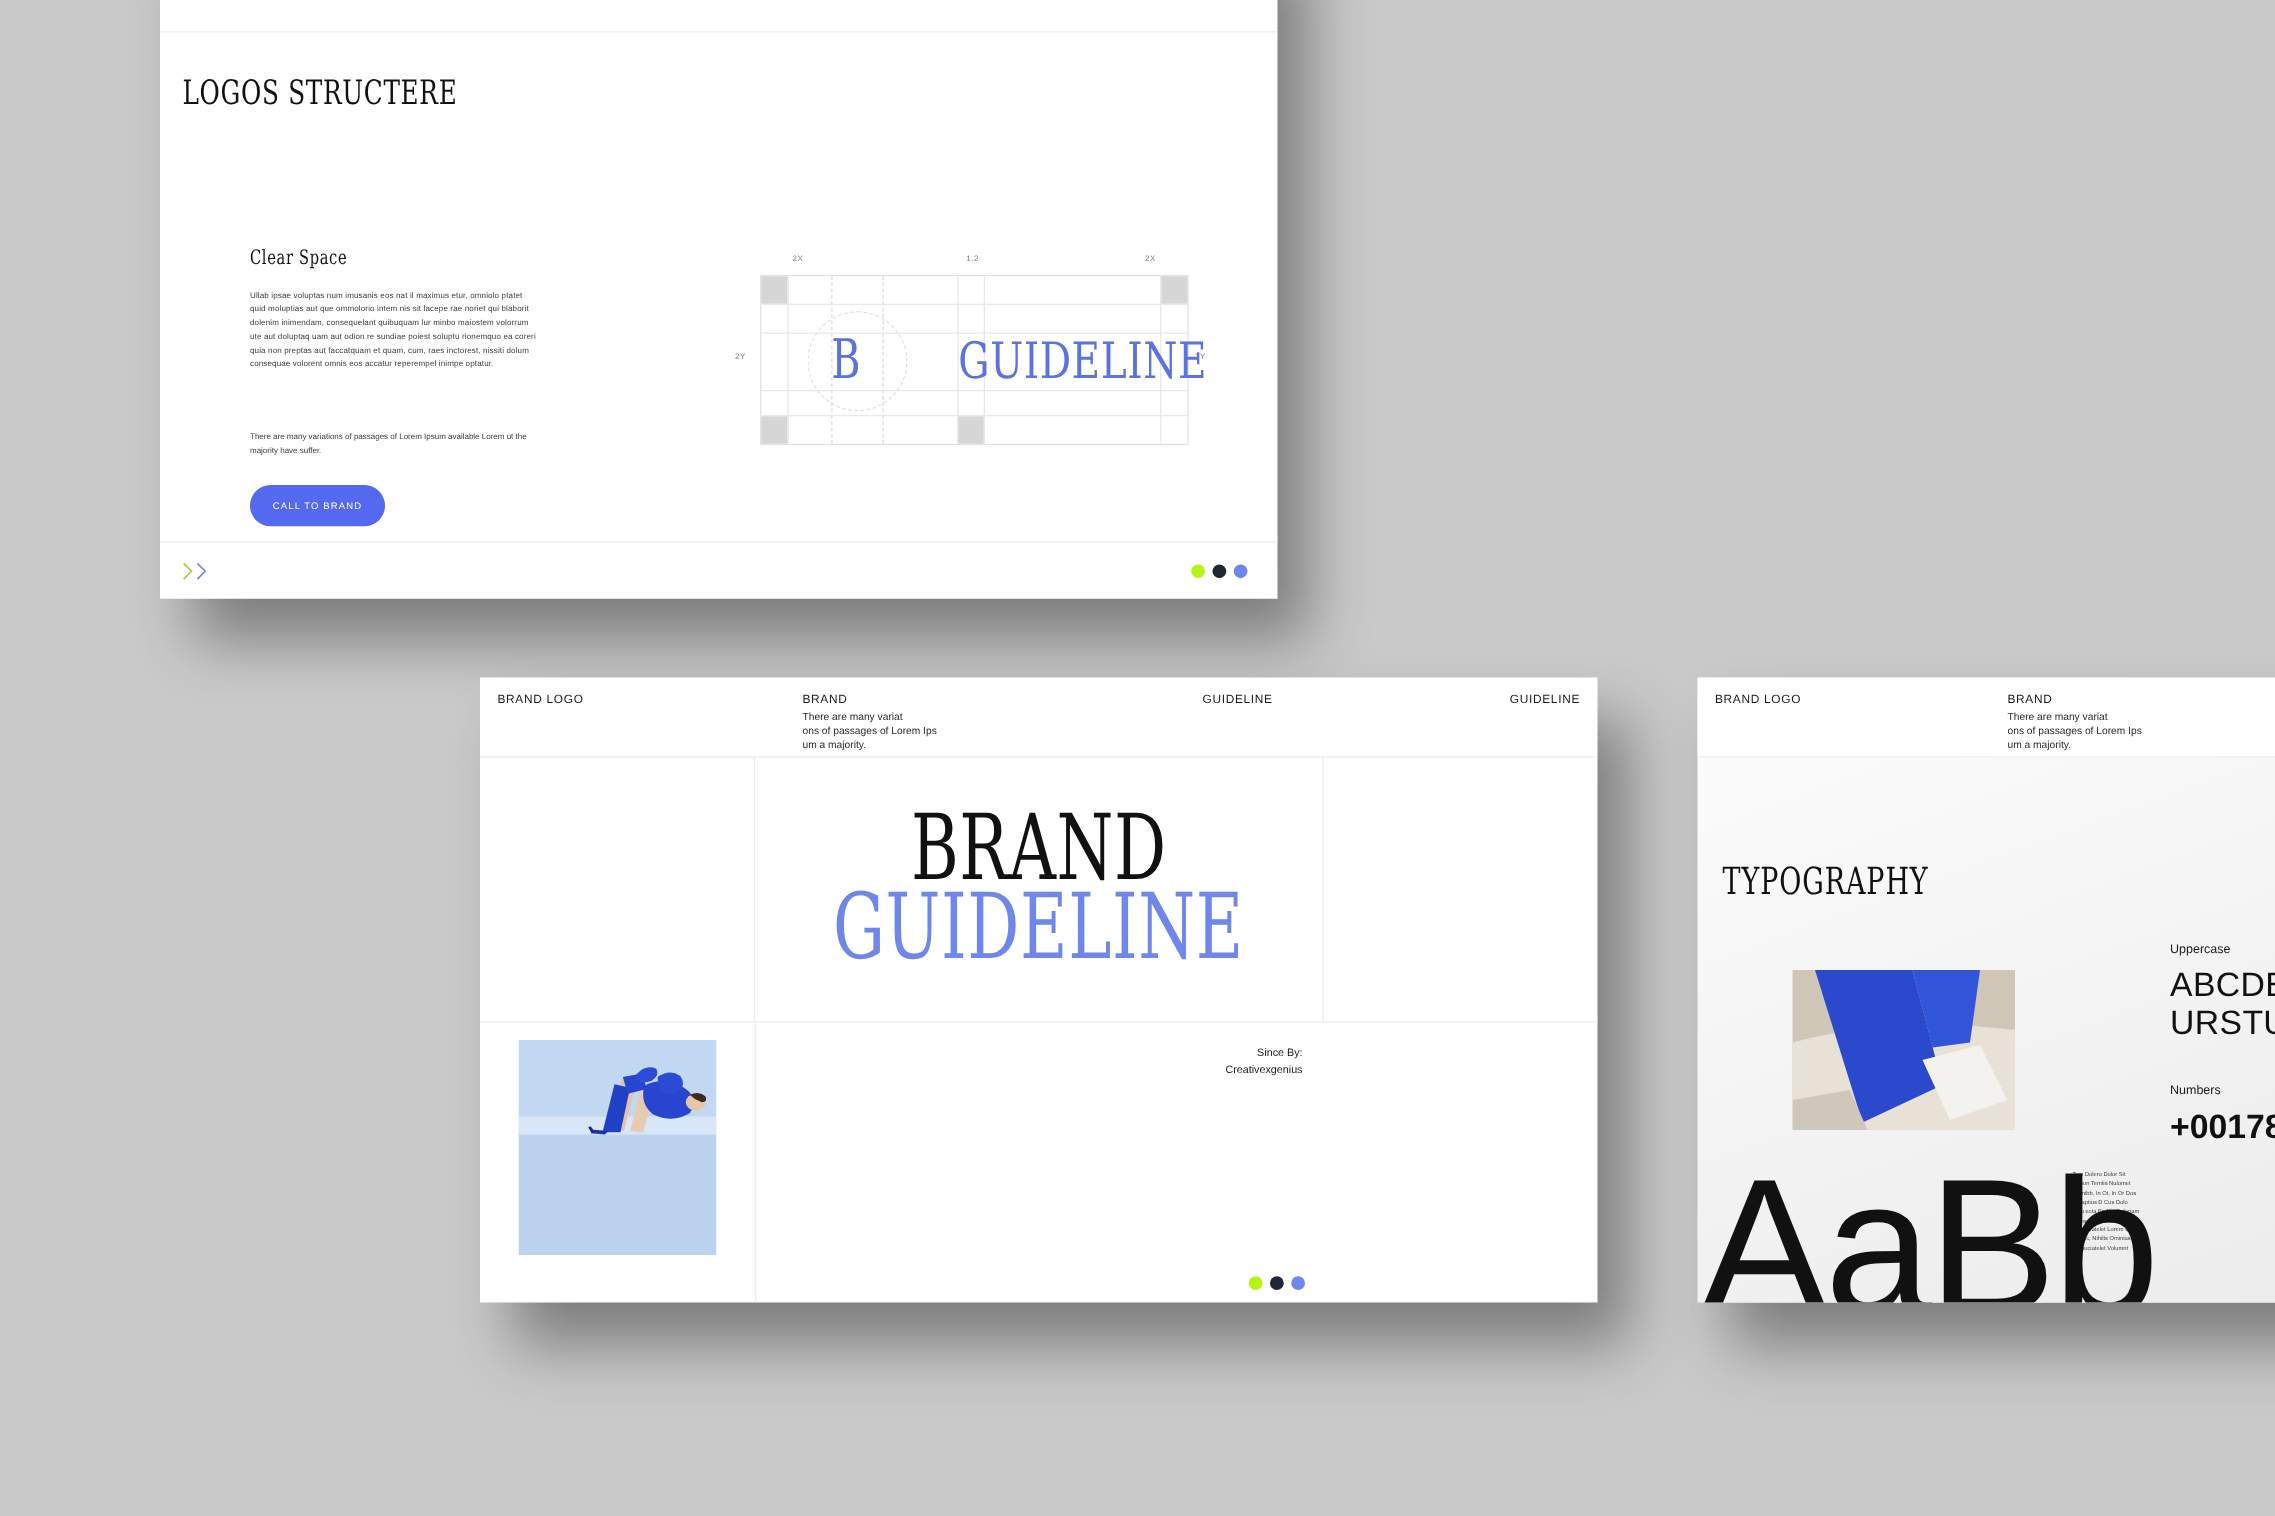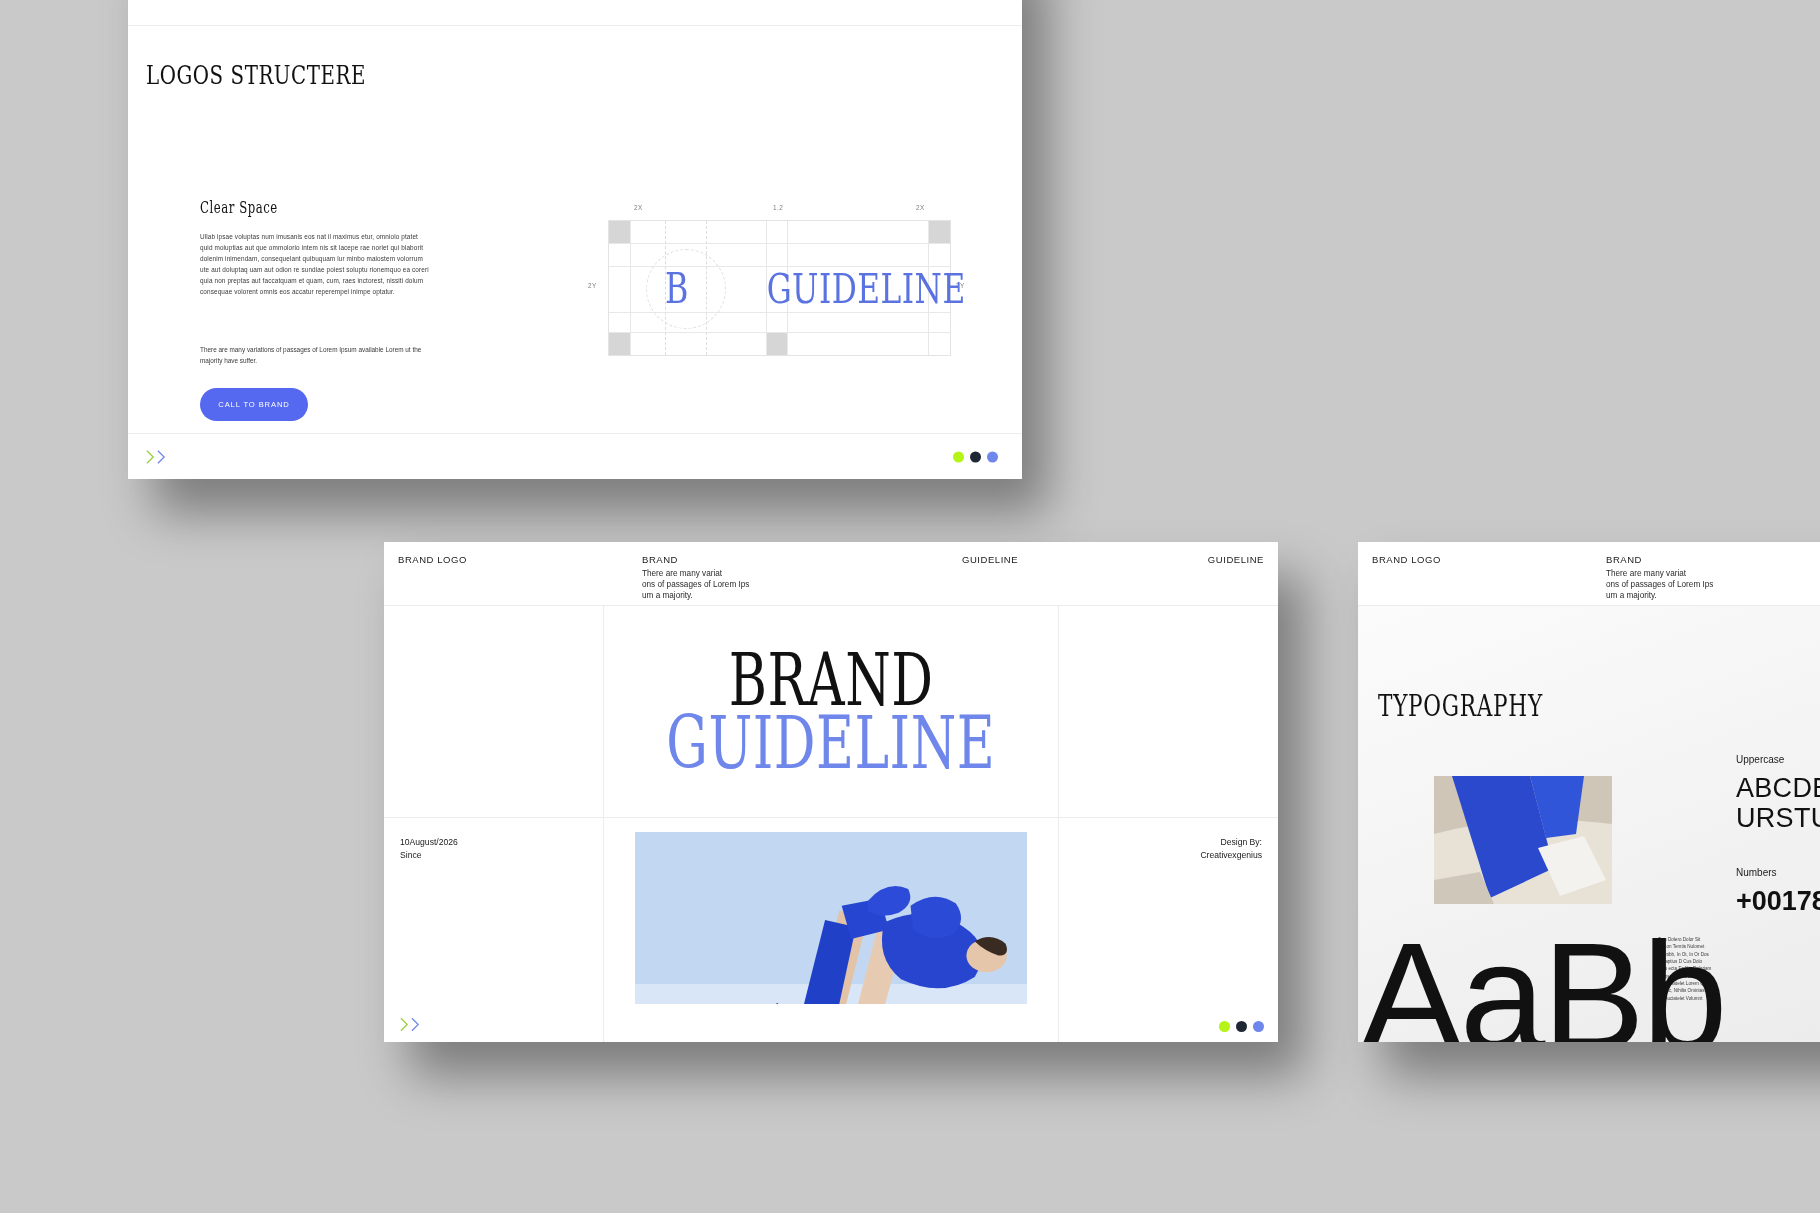--- a/index.html
+++ b/index.html
@@ -368,32 +368,20 @@
 
     <div class="cg-border-b">
       <div id="cover-title">
         <div id="cover-title-1">BRAND</div>
         <div id="cover-title-2">GUIDELINE</div>
       </div>
     </div>
 
     <div class="cg-border-l cg-border-b"></div>
 
-    <div class="cg-border-r cell-foot-l">
-      <div id="cover-date">10August/2026
-Since</div>
-      <div class="chev-logo">
-        <svg class="chev" viewBox="0 0 10 16">
-          <path d="M1 1 L8 8 L1 15" fill="none" stroke="#9ace3a" stroke-width="1.4"></path>
-        </svg>
-        <svg class="chev" viewBox="0 0 10 16">
-          <path d="M1 1 L8 8 L1 15" fill="none" stroke="#6f86ea" stroke-width="1.4"></path>
-        </svg>
-      </div>
-    </div>
 
     <div>
       <div id="cover-photo">
         <svg class="photo-fig" viewBox="0 0 330 158" preserveAspectRatio="xMidYMid slice">
           <rect x="0" y="0" width="330" height="158" fill="#c2d8f2"></rect>
           <rect x="0" y="128" width="330" height="30" fill="#d8e6f7"></rect>
 
           <path d="M150 150 L172 66 L196 72 L176 152 Z" fill="#e2c3a8"></path>
           <path d="M186 152 L206 74 L228 82 L208 154 Z" fill="#e6cbb2"></path>
 
@@ -408,21 +396,21 @@
 
           <ellipse cx="296" cy="104" rx="17" ry="14" fill="#e5c6ab"></ellipse>
           <path d="M286 92 Q300 84 312 94 Q316 104 306 104 Q294 100 286 92 Z" fill="#3a2b22"></path>
 
           <path d="M122 156 L116 146 L120 144 L128 154 Z" fill="#16288f"></path>
         </svg>
       </div>
     </div>
 
     <div class="cg-border-l cell-foot-r">
-      <div id="cover-designer">Design By:
+      <div id="cover-designer">Since By:
 Creativexgenius</div>
       <div class="dots">
         <span class="dot" style="background:#b6f316"></span>
         <span class="dot" style="background:#1f2733"></span>
         <span class="dot" style="background:#6f86ea"></span>
       </div>
     </div>
   </div>
 </div>
 

